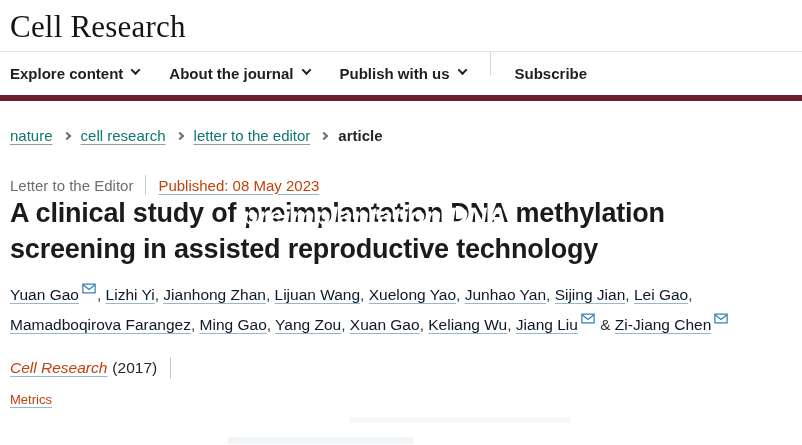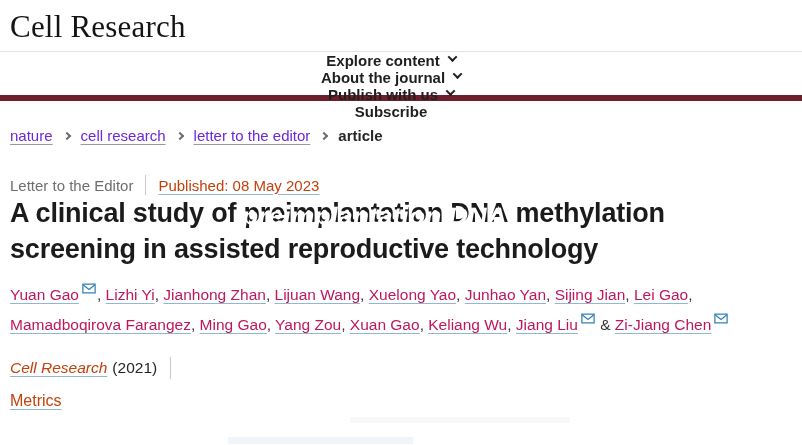--- a/index.html
+++ b/index.html
@@ -3,66 +3,66 @@
 <meta charset="utf-8">
 <style>
   * { margin:0; padding:0; box-sizing:border-box; }
   html,body { width:802px; height:445px; background:#fff; overflow:hidden;
     font-family:"Liberation Sans", sans-serif; color:#202020; position:relative; }
 
   
   .logo-row { padding:9px 10px 6px 10px; border-bottom:1px solid #e4e4e4; }
   .logo { font-family:"Liberation Serif", serif; font-size:31px; color:#141414;
     letter-spacing:0.2px; cursor:pointer; }
-  nav { display:flex; align-items:center; height:43px; padding-left:10px;flex-direction:column; }
+  nav { display:flex; height:43px; padding-left:10px; }
   .nav-item { display:flex; align-items:center; font-size:15px; font-weight:700;
     color:#1f1f1f; margin-right:30px; cursor:pointer; }
   .chev-down { width:7px; height:7px; border-right:2px solid #1f1f1f;
     border-bottom:2px solid #1f1f1f; transform:rotate(45deg) translate(-1px,-1px);
     display:inline-block; margin-left:9px; margin-bottom:4px; }
   .nav-divider { width:1px; height:24px; background:#d6d6d6; margin:0 24px 0 -6px; }
   .brand-bar { height:6px; background:#6d1f2b; width:100%; }
 
   
   main { padding:0 10px; }
   .breadcrumb { display:flex; align-items:center; margin-top:26px; font-size:15px; }
-  .crumb-link { color:#6d28d9; text-decoration:underline;
+  .crumb-link { color:#0f766e; text-decoration:underline;
     text-decoration-color:#9a9a9a; text-underline-offset:3px; cursor:pointer; }
   .crumb-current { color:#262626;font-weight:bold; }
   .chev-right { width:6px; height:6px; border-top:2px solid #6f6f6f;
     border-right:2px solid #6f6f6f; transform:rotate(45deg);
     display:inline-block; margin:0 11px; }
 
   .meta-row { display:flex; align-items:center; margin-top:31px; font-size:15px; }
   .article-type { color:#6e6e6e; }
   .meta-divider { width:1px; height:20px; background:#c9c9c9; margin:0 12px; }
   a.link { color:#c2410c; text-decoration:underline; text-decoration-color:#8fb8d4;
     text-underline-offset:3px; cursor:pointer; }
 
   h1.title { font-size:27px; line-height:36px; font-weight:700;
     color:#1b1b1b; max-width:715px; letter-spacing:-0.2px; }
   .glitch { position:relative; display:inline-block; }
   .glitch .over { position:absolute; left:-2px; top:3px; width:102%; color:#ffffff;
     transform:skewX(-9deg) scaleY(0.88); pointer-events:none; white-space:nowrap; }
 
   .authors { margin-top:13px; font-size:15.5px; line-height:30px; max-width:790px;
     color:#333; }
-  .author-link { color:#be185d; text-decoration:underline;
+  .author-link { color:#0f172a; text-decoration:underline;
     text-decoration-color:#8fb8d4; text-underline-offset:3px; white-space:nowrap;
     cursor:pointer; }
   .author-sep { color:#333; }
   .email-icon { display:inline-block; position:relative; top:-6px; margin:0 1px 0 3px;
     cursor:pointer; }
 
   .ref-row { display:flex; align-items:center; margin-top:17px; font-size:15.5px; }
   .journal-link { font-style:italic; }
   .year { color:#262626; margin-left:5px; }
   .ref-divider { width:1px; height:22px; background:#c9c9c9; margin:0 13px; }
 
-  .metrics-row { margin-top:13px; font-size:16px; }
+  .metrics-row { margin-top:13px; font-size:13px; }
 
   
   .ghost-artifact { position:absolute; bottom:1px; left:228px; width:185px; height:7px;
     background:rgba(130,160,190,0.10); }
   .ghost-artifact2 { position:absolute; bottom:22px; left:350px; width:220px; height:6px;
     background:rgba(120,120,130,0.05); }
 </style>
 </head>
 <body>
 
@@ -114,21 +114,21 @@
         </svg></span><span class="author-sep">, </span><a class="author-link">Lizhi Yi</a><span class="author-sep">, </span><a class="author-link">Jianhong Zhan</a><span class="author-sep">, </span><a class="author-link">Lijuan Wang</a><span class="author-sep">, </span><a class="author-link">Xuelong Yao</a><span class="author-sep">, </span><a class="author-link">Junhao Yan</a><span class="author-sep">, </span><a class="author-link">Sijing Jian</a><span class="author-sep">, </span><a class="author-link">Lei Gao</a><span class="author-sep">, </span><a class="author-link">Mamadboqirova Farangez</a><span class="author-sep">, </span><a class="author-link">Ming Gao</a><span class="author-sep">, </span><a class="author-link">Yang Zou</a><span class="author-sep">, </span><a class="author-link">Xuan Gao</a><span class="author-sep">, </span><a class="author-link">Keliang Wu</a><span class="author-sep">, </span><a class="author-link">Jiang Liu</a><span class="email-icon"><svg width="14" height="11" viewBox="0 0 16 12">
           <rect x="1" y="1" width="14" height="10" fill="none" stroke="#2e7eb3" stroke-width="1.4"></rect>
           <path d="M1.5 2 L8 7 L14.5 2" fill="none" stroke="#2e7eb3" stroke-width="1.4"></path>
         </svg></span><span class="author-sep"> &amp; </span><a class="author-link">Zi-Jiang Chen</a><span class="email-icon"><svg width="14" height="11" viewBox="0 0 16 12">
           <rect x="1" y="1" width="14" height="10" fill="none" stroke="#2e7eb3" stroke-width="1.4"></rect>
           <path d="M1.5 2 L8 7 L14.5 2" fill="none" stroke="#2e7eb3" stroke-width="1.4"></path>
         </svg></span></p>
 
   <div class="ref-row">
     <a class="link journal-link">Cell Research</a>
-    <span class="year">(2021)</span>
+    <span class="year">(2017)</span>
     <span class="ref-divider"></span>
   </div>
 
   <div class="metrics-row">
     <a class="link">Metrics</a>
   </div>
 </main>
 
 <div class="ghost-artifact"></div>
 <div class="ghost-artifact2"></div>

